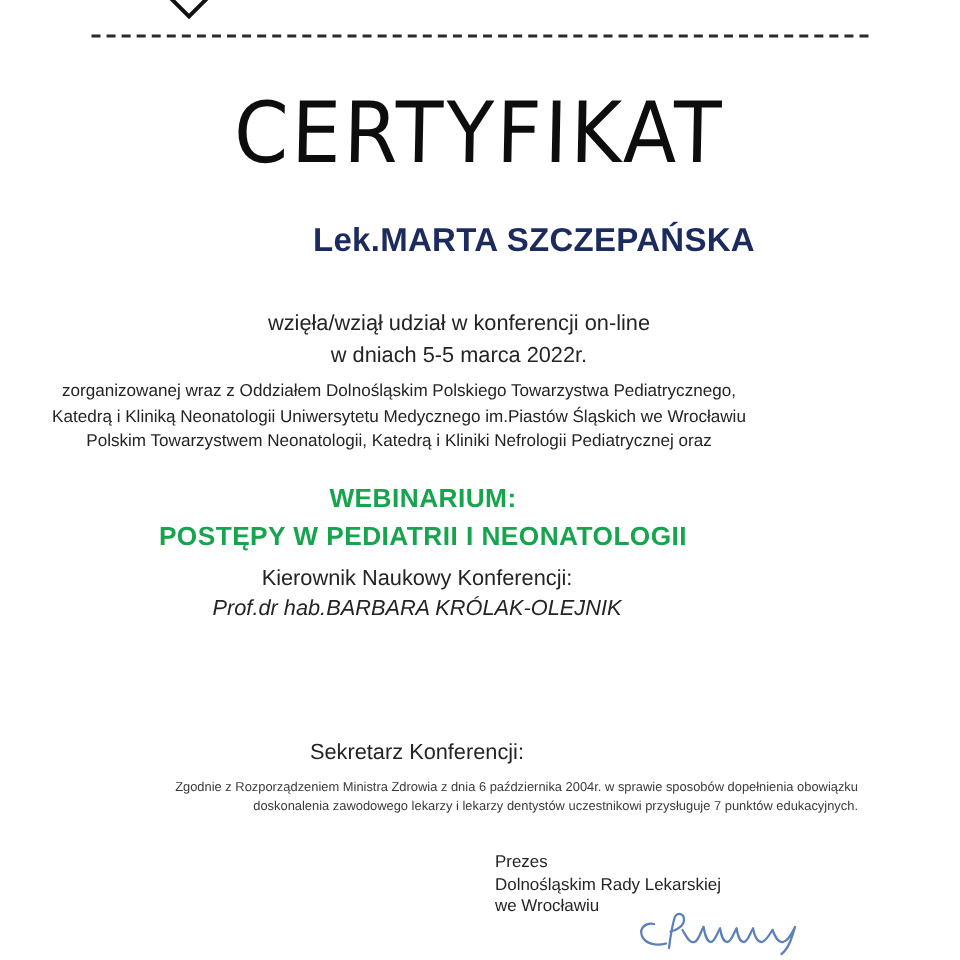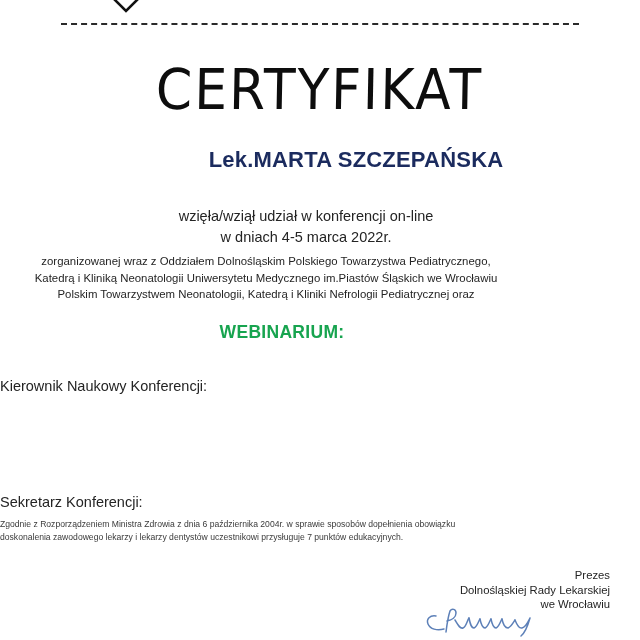--- a/index.html
+++ b/index.html
@@ -105,20 +105,21 @@
     font-weight: bold;
     color: #17a44f;
     letter-spacing: 0.3px;
   }
 
   
   .committee-block {
     position: absolute;
     left: 0;
     width: 556px;
+    text-align: center;
   }
   #committee-scientific { top: 375px; }
   #committee-secretary  { top: 443px; margin-top: 48px; }
 
   .committee-label {
     font-size: 14.5px;
     line-height: 22px;
     color: #242424;
   }
   .committee-person {
@@ -127,33 +128,33 @@
     font-style: italic;
     color: #242424;
   }
 
   
   #legal-note {
     position: absolute;
     left: 0;
     top: 518px;
     width: 572px;
-    text-align: left;
+    text-align: right;
     font-size: 8.6px;
     line-height: 13px;
     color: #3a3a3a;
   }
 
   
   #signature-block {
     position: absolute;
     left: 330px;
     top: 568px;
     width: 280px;
-    text-align: right;
+    text-align: left;
   }
   .signature-line {
     font-size: 11.3px;
     line-height: 14.5px;
     color: #242424;
   }
   #signature-mark {
     position: absolute;
     left: 422px;
     top: 606px;
@@ -174,49 +175,51 @@
   </div>
 
   <div id="divider-dashed"></div>
 
   <div id="title-certyfikat">CERTYFIKAT</div>
 
   <div id="recipient-name">Lek.MARTA SZCZEPAŃSKA</div>
 
   <div id="participation-block">
     <div>wzięła/wziął udział w konferencji on-line</div>
-    <div>w dniach 4-5 marca 2022r.</div>
+    <div>w dniach 5-5 marca 2022r.</div>
   </div>
 
   <div id="organizers-block">
     <div>zorganizowanej wraz z Oddziałem Dolnośląskim Polskiego Towarzystwa Pediatrycznego,</div>
     <div>Katedrą i Kliniką Neonatologii Uniwersytetu Medycznego im.Piastów Śląskich we Wrocławiu</div>
     <div>Polskim Towarzystwem Neonatologii, Katedrą i Kliniki Nefrologii Pediatrycznej oraz</div>
   </div>
 
   <div id="webinar-heading">
     <div>WEBINARIUM:</div>
+    <div>POSTĘPY W PEDIATRII I NEONATOLOGII</div>
   </div>
 
   <div id="committee-scientific" class="committee-block">
     <div class="committee-label">Kierownik Naukowy Konferencji:</div>
+    <div class="committee-person">Prof.dr hab.BARBARA KRÓLAK-OLEJNIK</div>
   </div>
 
   <div id="committee-secretary" class="committee-block">
     <div class="committee-label">Sekretarz Konferencji:</div>
   </div>
 
   <div id="legal-note">
     <div>Zgodnie z Rozporządzeniem Ministra Zdrowia z dnia 6 października 2004r. w sprawie sposobów dopełnienia obowiązku</div>
     <div>doskonalenia zawodowego lekarzy i lekarzy dentystów uczestnikowi przysługuje 7 punktów edukacyjnych.</div>
   </div>
 
   <div id="signature-block">
     <div class="signature-line">Prezes</div>
-    <div class="signature-line">Dolnośląskiej Rady Lekarskiej</div>
+    <div class="signature-line">Dolnośląskim Rady Lekarskiej</div>
     <div class="signature-line">we Wrocławiu</div>
   </div>
 
   <div id="signature-mark">
     <svg width="126" height="34" viewBox="0 0 126 34" fill="none">
       <g stroke="#5d80b8" stroke-width="1.5" fill="none" stroke-linecap="round" stroke-linejoin="round">
         <path d="M14 10 C8 9, 4 13, 6 18 C8 23, 15 25, 22 23"></path>
         <path d="M24 26 C25 18, 26 11, 28 5 C30 2, 34 3, 34 7 C34 11, 30 14, 25 15"></path>
         <path d="M33 14 C36 19, 38 23, 41 22 C44 21, 45 15, 47 12"></path>
         <path d="M47 12 C48 17, 49 22, 52 22 C55 21, 56 16, 58 13"></path>

